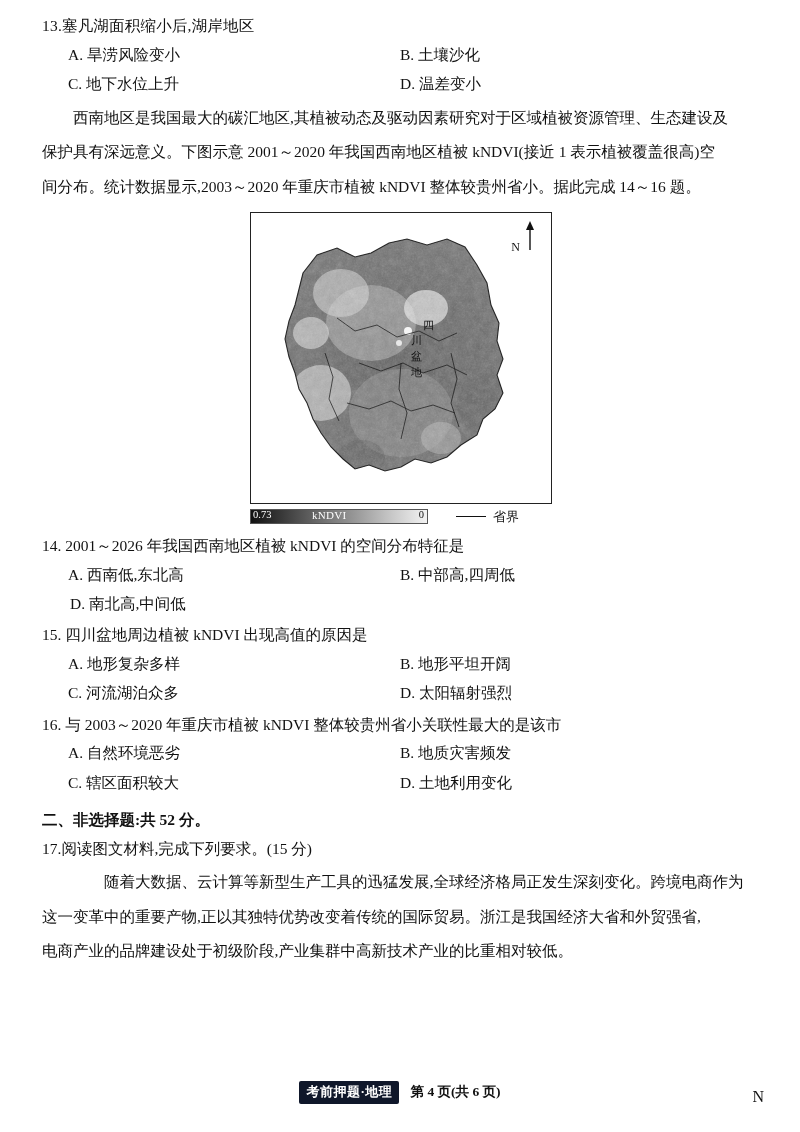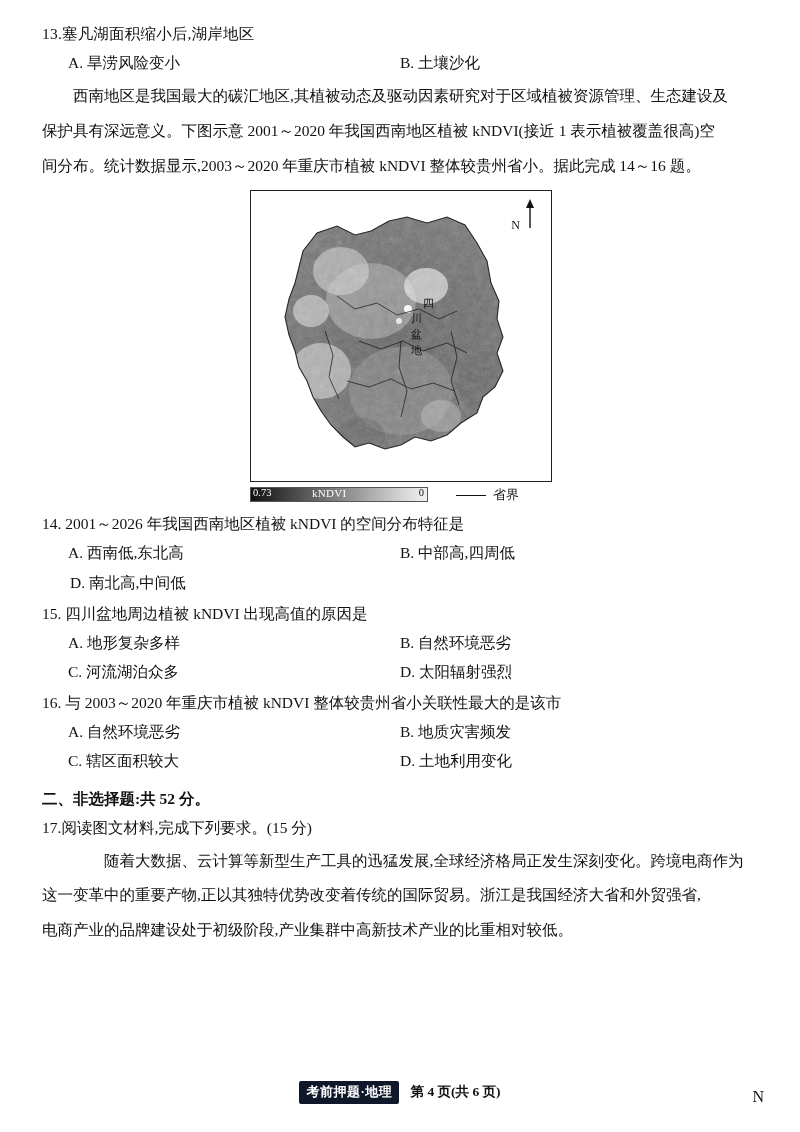--- a/index.html
+++ b/index.html
@@ -18,21 +18,21 @@
   .page {
     position: relative;
     width: 800px;
     height: 1132px;
     padding: 0;
     box-sizing: border-box;
   }
   .content {
     position: absolute;
     left: 42px;
-    top: 22px;
+    top: 14px;
     width: 716px;
   }
   .q-line {
     font-size: 15.5px;
     line-height: 1.55;
     margin: 0 0 4px 0;
     letter-spacing: 0.2px;
   }
   .q-stem {
     font-size: 15.5px;
@@ -184,20 +184,24 @@
 <body>
 
 <div class="page">
   <div class="content">
 
     <div>
       <div class="q-line">13.塞凡湖面积缩小后,湖岸地区</div>
       <div class="opts">
         <div class="opt left">A. 旱涝风险变小</div>
         <div class="opt right">B. 土壤沙化</div>
+      </div>
+      <div class="opts">
+        <div class="opt left">C. 地下水位上升</div>
+        <div class="opt right">D. 温差变小</div>
       </div>
     </div>
 
     <div>
       <div class="para indent2">西南地区是我国最大的碳汇地区,其植被动态及驱动因素研究对于区域植被资源管理、生态建设及</div>
       <div class="para">保护具有深远意义。下图示意 2001～2020 年我国西南地区植被 kNDVI(接近 1 表示植被覆盖很高)空</div>
       <div class="para">间分布。统计数据显示,2003～2020 年重庆市植被 kNDVI 整体较贵州省小。据此完成 14～16 题。</div>
     </div>
 
     <div class="figure">
@@ -310,21 +314,21 @@
       </div>
       <div class="opts">
         <div class="opt right">D. 南北高,中间低</div>
       </div>
     </div>
 
     <div>
       <div class="q-stem">15. 四川盆地周边植被 kNDVI 出现高值的原因是</div>
       <div class="opts">
         <div class="opt left">A. 地形复杂多样</div>
-        <div class="opt right">B. 自然环境恶劣</div>
+        <div class="opt right">B. 地形平坦开阔</div>
       </div>
       <div class="opts">
         <div class="opt left">C. 河流湖泊众多</div>
         <div class="opt right">D. 太阳辐射强烈</div>
       </div>
     </div>
 
     <div>
       <div class="q-stem">16. 与 2003～2020 年重庆市植被 kNDVI 整体较贵州省小关联性最大的是该市</div>
       <div class="opts">

